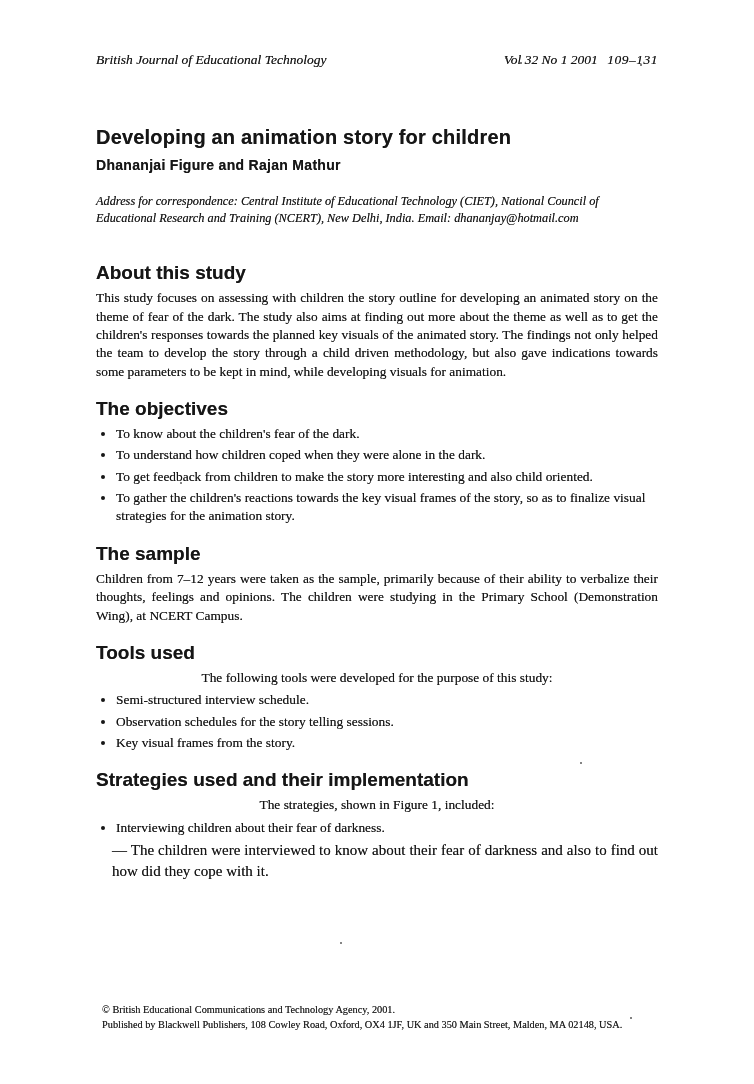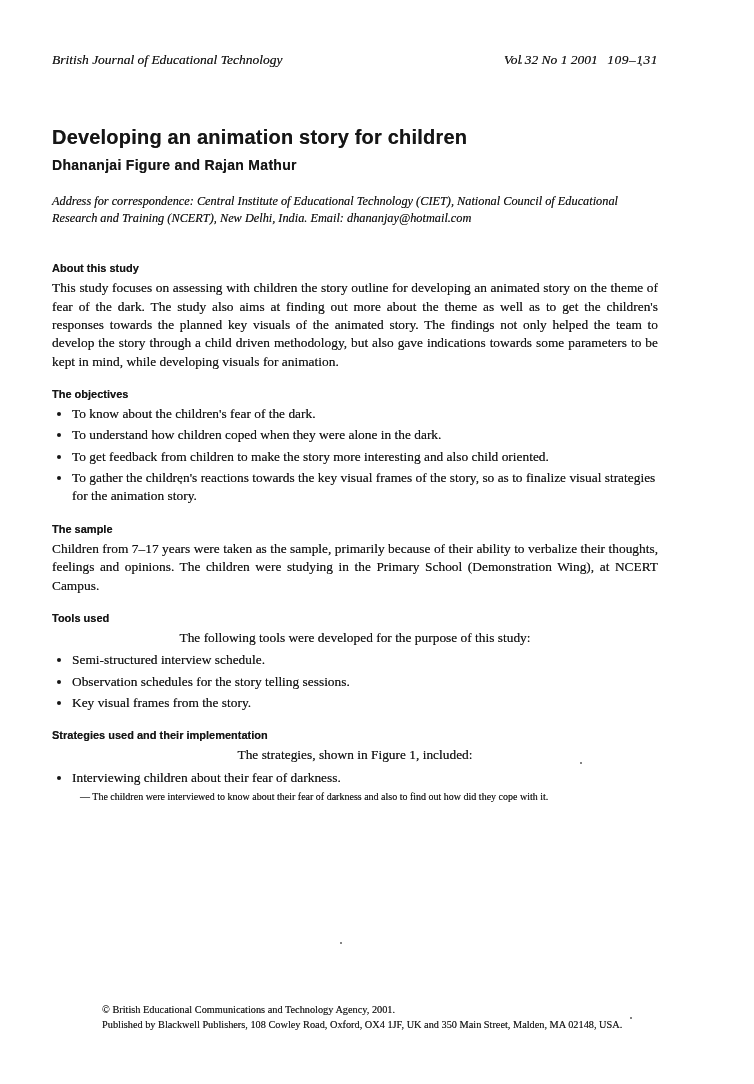--- a/index.html
+++ b/index.html
@@ -7,21 +7,21 @@
     padding: 0;
     background: #ffffff;
   }
   .page {
     position: relative;
     width: 754px;
     height: 1083px;
     margin: 0 auto;
     background: #ffffff;
     box-sizing: border-box;
-    padding: 52px 96px 0 52px;
+    padding: 52px 96px 0 96px;
     color: #161616;
     font-family: "Liberation Serif", serif;
     overflow: hidden;
   }
   
   .page * {
     text-shadow: 0 0 0.55px rgba(20,20,20,0.65);
   }
 
   .jheader {
@@ -61,21 +61,21 @@
   .correspondence {
     font-style: italic;
     font-size: 12.3px;
     line-height: 1.35;
     margin: 0 0 36px 0;
   }
 
   h3.sec {
     font-family: "Liberation Sans", sans-serif;
     font-weight: bold;
-    font-size: 11px;
+    font-size: 19px;
     margin: 17px 0 5px 0;
   }
   p.body {
     font-size: 13.4px;
     line-height: 1.37;
     margin: 0;
     text-align: justify;
   }
   p.intro {
     font-size: 13.4px;
@@ -86,23 +86,23 @@
   ul.blist {
     margin: 4px 0 0 0;
     padding-left: 20px;
     font-size: 13.4px;
     line-height: 1.37;
   }
   ul.blist li {
     margin-bottom: 3px;
   }
   .subitem {
-    font-size: 10px;
+    font-size: 15px;
     line-height: 1.37;
-    margin: 2px 0 0 28px;
+    margin: 2px 0 0 16px;
     text-align: justify;
   }
 
   .pfooter {
     position: absolute;
     left: 102px;
     right: 88px;
     bottom: 50px;
     font-size: 10.3px;
     line-height: 1.45;
@@ -152,21 +152,21 @@
 
   <h3 class="sec">The objectives</h3>
   <ul class="blist">
     <li>To know about the children's fear of the dark.</li>
     <li>To understand how children coped when they were alone in the dark.</li>
     <li>To get feedback from children to make the story more interesting and also child oriented.</li>
     <li>To gather the children's reactions towards the key visual frames of the story, so as to finalize visual strategies for the animation story.</li>
   </ul>
 
   <h3 class="sec">The sample</h3>
-  <p class="body">Children from 7–17 years were taken as the sample, primarily because of their ability to verbalize their thoughts, feelings and opinions. The children were studying in the Primary School (Demonstration Wing), at NCERT Campus.</p>
+  <p class="body">Children from 7–12 years were taken as the sample, primarily because of their ability to verbalize their thoughts, feelings and opinions. The children were studying in the Primary School (Demonstration Wing), at NCERT Campus.</p>
 
   <h3 class="sec">Tools used</h3>
   <p class="intro">The following tools were developed for the purpose of this study:</p>
   <ul class="blist">
     <li>Semi-structured interview schedule.</li>
     <li>Observation schedules for the story telling sessions.</li>
     <li>Key visual frames from the story.</li>
   </ul>
 
   <h3 class="sec">Strategies used and their implementation</h3>

